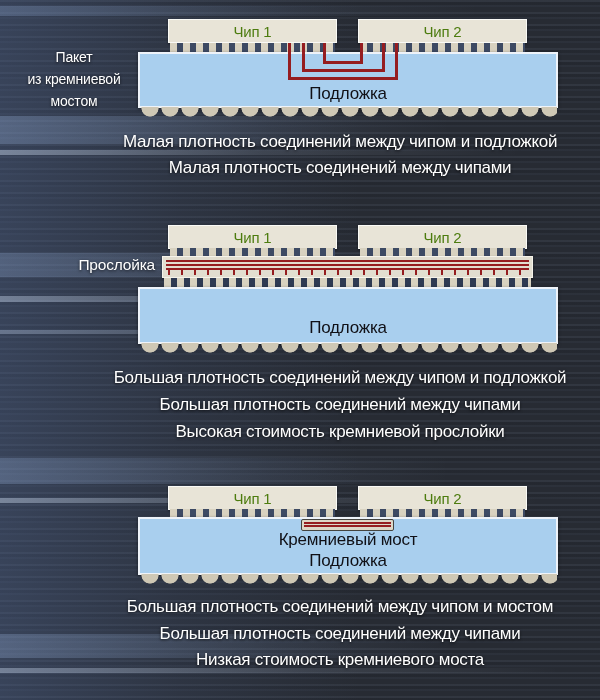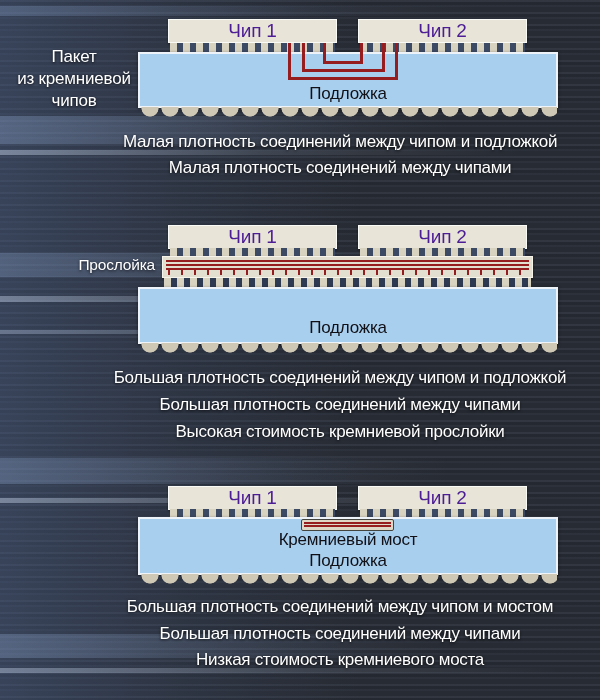--- a/index.html
+++ b/index.html
@@ -16,32 +16,32 @@
   #stk-b{top:116px;height:28px;width:600px;background:linear-gradient(90deg,rgba(150,175,215,.32),rgba(150,175,215,.10) 45%,rgba(0,0,0,0) 75%);}
   #stk-c{top:150px;height:5px;width:520px;background:linear-gradient(90deg,rgba(210,225,245,.42),rgba(210,225,245,.12) 50%,rgba(0,0,0,0) 100%);}
   #stk-d{top:253px;height:24px;width:600px;background:linear-gradient(90deg,rgba(150,175,215,.28),rgba(150,175,215,.09) 45%,rgba(0,0,0,0) 75%);}
   #stk-e{top:296px;height:6px;width:480px;background:linear-gradient(90deg,rgba(205,220,242,.40),rgba(205,220,242,.10) 55%,rgba(0,0,0,0) 100%);}
   #stk-f{top:330px;height:4px;width:560px;background:linear-gradient(90deg,rgba(195,212,238,.34),rgba(195,212,238,.10) 55%,rgba(0,0,0,0) 100%);}
   #stk-g{top:458px;height:26px;width:600px;background:linear-gradient(90deg,rgba(150,175,215,.30),rgba(150,175,215,.09) 45%,rgba(0,0,0,0) 75%);}
   #stk-h{top:498px;height:5px;width:540px;background:linear-gradient(90deg,rgba(210,225,245,.42),rgba(210,225,245,.12) 50%,rgba(0,0,0,0) 100%);}
   #stk-i{top:634px;height:24px;width:600px;background:linear-gradient(90deg,rgba(150,175,215,.30),rgba(150,175,215,.10) 45%,rgba(0,0,0,0) 75%);}
   #stk-j{top:668px;height:5px;width:560px;background:linear-gradient(90deg,rgba(205,220,242,.40),rgba(205,220,242,.12) 55%,rgba(0,0,0,0) 100%);}
 
-  .side-label{position:absolute;color:#fff;text-align:center;font-size:17px;line-height:22px;
+  .side-label{position:absolute;color:#fff;text-align:center;font-size:14px;line-height:22px;
     letter-spacing:-0.2px;text-shadow:0 1px 3px rgba(0,0,0,.75);}
   .side-label span{display:block;}
   #sl1{left:2px;top:46px;width:144px;}
   #sl2{left:0;top:284px;width:150px;}
   #sl3{left:0;top:517px;width:146px;line-height:23px;}
   #interposer-label{position:absolute;left:0;top:256px;width:155px;text-align:right;color:#fff;
     font-size:15.5px;letter-spacing:-0.2px;text-shadow:0 1px 3px rgba(0,0,0,.75);}
 
   .chip{position:absolute;width:167px;height:22px;background:#e8e4d7;border:1px solid #fafaf6;
     box-shadow:0 1px 2px rgba(0,0,0,.45);display:flex;align-items:center;justify-content:center;
-    font-size:19px;color:#4c1d95;letter-spacing:-0.2px;}
+    font-size:15px;color:#4d7c0f;letter-spacing:-0.2px;}
   #s1c1{left:168px;top:19px;} #s1c2{left:358px;top:19px;}
   #s2c1{left:168px;top:225px;} #s2c2{left:358px;top:225px;}
   #s3c1{left:168px;top:486px;} #s3c2{left:358px;top:486px;}
 
   .bumps{position:absolute;height:9px;background:repeating-linear-gradient(90deg,#d8d2c0 0 7px,#3d4a63 7px 13px);}
   .bumps.dark{background:repeating-linear-gradient(90deg,#d8d2c0 0 7px,#2e3a52 7px 13px);}
   #s1b1{left:170px;top:43px;width:165px;}
   #s1b2{left:360px;top:43px;width:165px;}
   #s2b1{left:170px;top:248px;width:165px;height:8px;}
   #s2b2{left:360px;top:248px;width:165px;height:8px;}
@@ -100,21 +100,21 @@
   <div class="streak" id="stk-e"></div>
   <div class="streak" id="stk-f"></div>
   <div class="streak" id="stk-g"></div>
   <div class="streak" id="stk-h"></div>
   <div class="streak" id="stk-i"></div>
   <div class="streak" id="stk-j"></div>
 
   <div class="side-label" id="sl1">
     <span>Пакет</span>
     <span>из кремниевой</span>
-    <span>чипов</span>
+    <span>мостом</span>
   </div>
 
   <div class="chip" id="s1c1">Чип 1</div>
   <div class="chip" id="s1c2">Чип 2</div>
   <div class="bumps" id="s1b1"></div>
   <div class="bumps" id="s1b2"></div>
   <div class="substrate" id="s1sub"></div>
   <div class="trace" id="tr-outer"></div>
   <div class="trace" id="tr-middle"></div>
   <div class="trace" id="tr-inner"></div>

